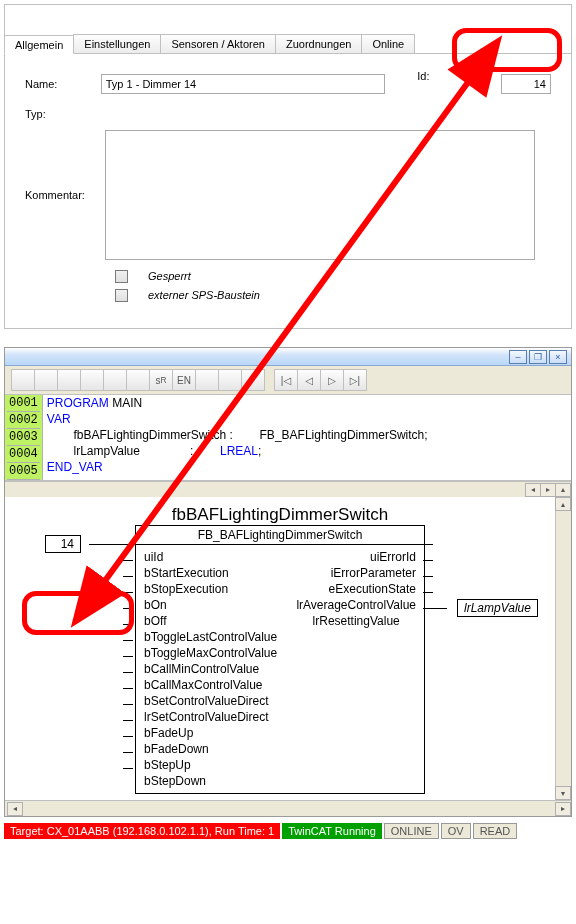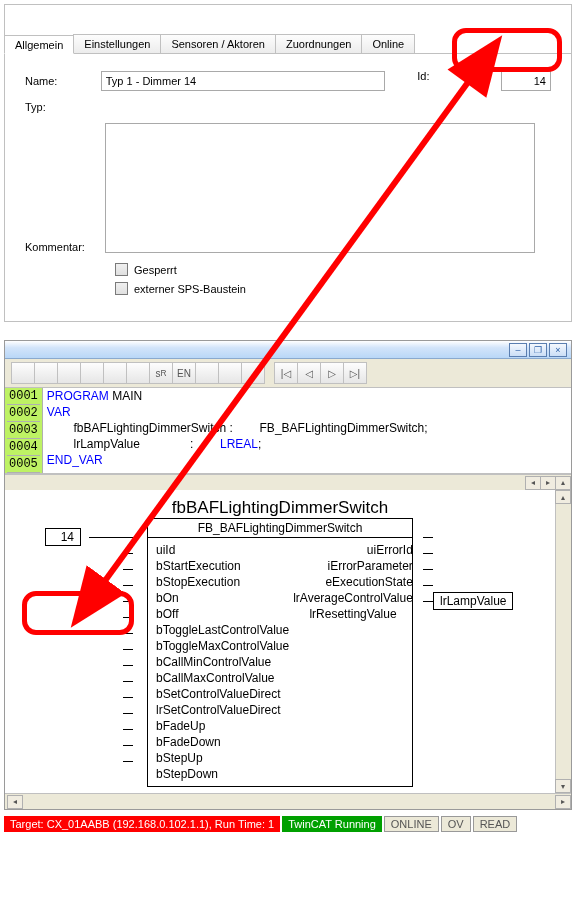--- a/index.html
+++ b/index.html
@@ -55,33 +55,34 @@
     color: #000;
   }
   .txt-input {
     font: inherit;
     padding: 2px 4px;
     border: 1px solid #a9a9a9;
     background: #fff;
     height: 20px;
   }
   .txt-name { width: 300px; }
-  .id-lbl { margin: 0 8px 9px 32px; }
+  .id-lbl { margin: 0 8px 16px 32px; }
   .txt-id { width: 50px; text-align: right; }
   .comment-box {
     border: 1px solid #a9a9a9;
     background: #fff;
     width: 430px;
     height: 130px;
   }
   .chk-row {
     margin: 6px 0 0 90px;
     display: flex;
-    align-items: flex-end;
-    gap: 6px;
+    align-items: flex-start;
+    gap: 20px;
+    font-style: italic;
   }
   .chk {
     width: 13px; height: 13px;
     border: 1px solid #7a7a7a;
     background: linear-gradient(#f0f0f0,#e0e0e0);
   }
 
   
   .highlight {
     position: absolute;
@@ -185,21 +186,21 @@
     padding: 8px 8px 6px;
     overflow: hidden;
   }
   .fb-title {
     text-align: center;
     font-size: 17px;
   }
   .fb-box {
     margin: 0 auto;
     border: 1px solid #000;
-    width: 266px;
+    width: 290px;
     position: relative;
     background: #fff;
   }
   .fb-header {
     text-align: center;
     border-bottom: 1px solid #000;
     padding: 2px 0;
     font-size: 12px;
   }
   .fb-cols {
@@ -272,21 +273,21 @@
     <div class="form-area">
       <div class="row">
         <span class="lbl">Name:</span>
         <input class="txt-input txt-name" value="Typ 1 - Dimmer 14" style="">
         <span class="lbl id-lbl">Id:</span>
         <input class="txt-input txt-id" value="14" style="">
       </div>
       <div class="row">
         <span class="lbl">Typ:</span>
       </div>
-      <div class="row" style="align-items:flex-end">
+      <div class="row" style="align-items:center">
         <span class="lbl">Kommentar:</span>
         <div class="comment-box"></div>
       </div>
       <div class="chk-row">
         <div class="chk"></div>
         <span>Gesperrt</span>
       </div>
       <div class="chk-row">
         <div class="chk"></div>
         <span>externer SPS-Baustein</span>
@@ -431,21 +432,21 @@
         <div class="wire" style="left:118px; top:239px; width:10px;"></div>
         <div class="wire" style="left:118px; top:255px; width:10px;"></div>
         <div class="wire" style="left:118px; top:271px; width:10px;"></div>
 
         <div class="wire" style="left:418px; top:47px; width:10px;"></div>
         <div class="wire" style="left:418px; top:63px; width:10px;"></div>
         <div class="wire" style="left:418px; top:79px; width:10px;"></div>
         <div class="wire" style="left:418px; top:95px; width:10px;"></div>
         <div class="wire" style="left:418px; top:111px; width:24px;"></div>
 
-        <div style="position:absolute; left:428px; top:102px;">
+        <div style="position:absolute; left:452px; top:102px;font-style:italic;">
           <span class="ext-box">lrLampValue</span>
         </div>
       </div>
       <div class="vscroll">
         <div class="sc-btn">▴</div>
           <div class="sc-btn" style="margin-top:auto">▾</div>
       </div>
     </div>
     <div class="scroll-corner">
       <div class="sc-btn" style="margin-right:auto;margin-left:2px">◂</div>

